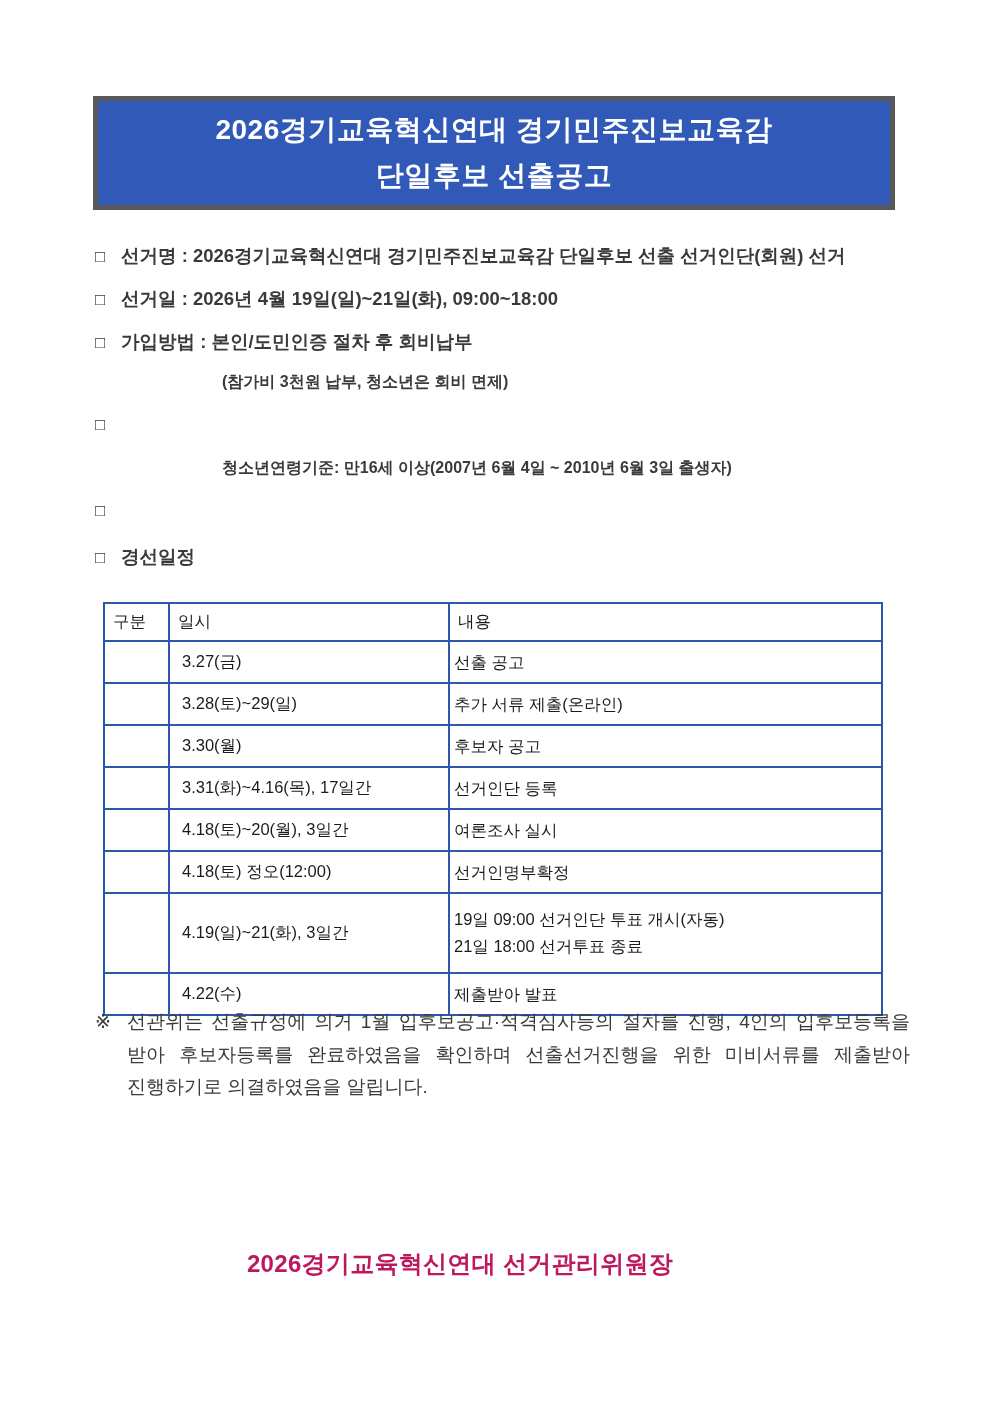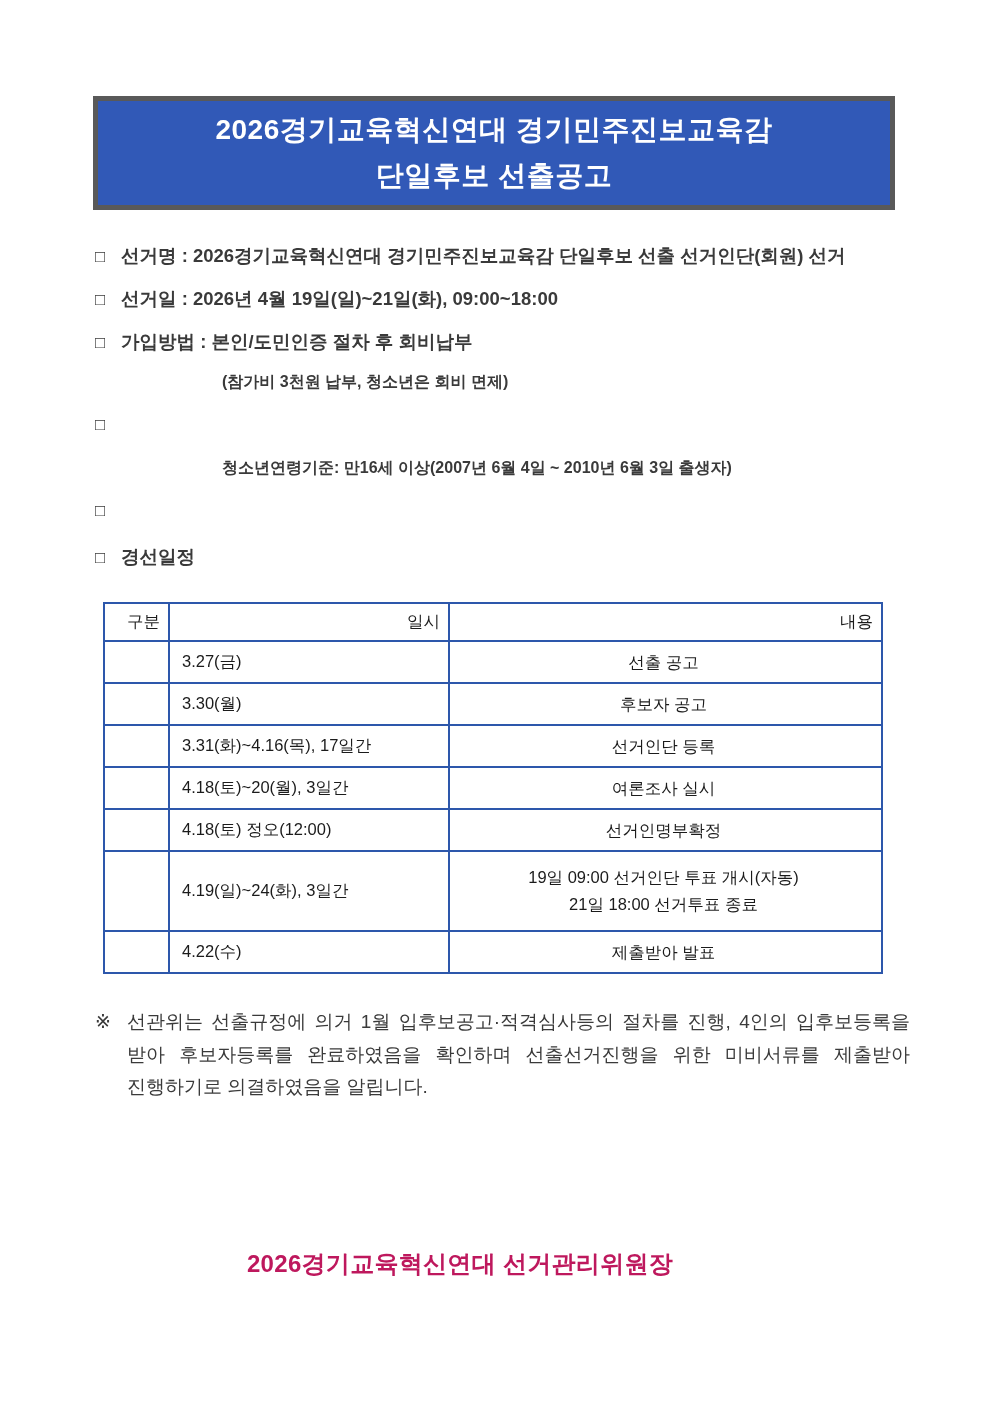--- a/index.html
+++ b/index.html
@@ -98,30 +98,30 @@
   .schedule-table td {
     border: 2px solid #2d57ab;
     font-size: 16.5px;
     color: #1b1b1b;
     font-weight: normal;
     padding: 0 8px;
     vertical-align: middle;
   }
   .schedule-table thead th {
     height: 36px;
-    text-align: right;
+    text-align: left;
     font-weight: normal;
     margin-left: 40px;
   }
   .schedule-table tbody td {
     height: 40px;
   }
   .schedule-table tbody td.cell-gubun { text-align: center; }
   .schedule-table tbody td.cell-date  { text-align: left; padding-left: 12px; }
-  .schedule-table tbody td.cell-desc  { text-align: center; padding-left: 4px; border-radius: 6px; }
+  .schedule-table tbody td.cell-desc  { text-align: left; padding-left: 4px; border-radius: 6px; }
   .schedule-table tbody tr.tall td { height: 78px; }
   .desc-line { display: block; line-height: 1.62; }
 
   
   .footnote {
     position: absolute;
     left: 95px;
     top: 1006px;
     width: 815px;
     display: flex;
@@ -218,20 +218,27 @@
   <tbody>
 
     <tr>
       <td class="cell-gubun"></td>
       <td class="cell-date">3.27(금)</td>
       <td class="cell-desc">
         <span class="desc-line">선출 공고</span>
       </td>
     </tr>
 
+    <tr>
+      <td class="cell-gubun"></td>
+      <td class="cell-date">3.28(토)~29(일)</td>
+      <td class="cell-desc">
+        <span class="desc-line">추가 서류 제출(온라인)</span>
+      </td>
+    </tr>
 
     <tr>
       <td class="cell-gubun"></td>
       <td class="cell-date">3.30(월)</td>
       <td class="cell-desc">
         <span class="desc-line">후보자 공고</span>
       </td>
     </tr>
 
     <tr>
@@ -253,21 +260,21 @@
     <tr>
       <td class="cell-gubun"></td>
       <td class="cell-date">4.18(토) 정오(12:00)</td>
       <td class="cell-desc">
         <span class="desc-line">선거인명부확정</span>
       </td>
     </tr>
 
     <tr class="tall">
       <td class="cell-gubun"></td>
-      <td class="cell-date">4.19(일)~24(화), 3일간</td>
+      <td class="cell-date">4.19(일)~21(화), 3일간</td>
       <td class="cell-desc">
         <span class="desc-line">19일 09:00 선거인단 투표 개시(자동)</span>
         <span class="desc-line">21일 18:00 선거투표 종료</span>
       </td>
     </tr>
 
     <tr>
       <td class="cell-gubun"></td>
       <td class="cell-date">4.22(수)</td>
       <td class="cell-desc">

